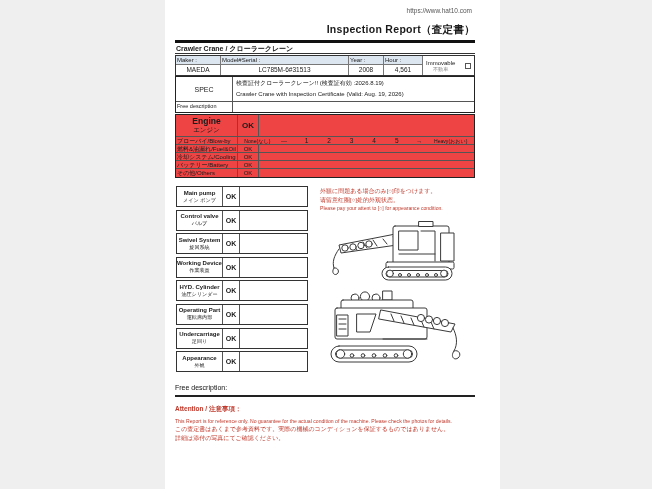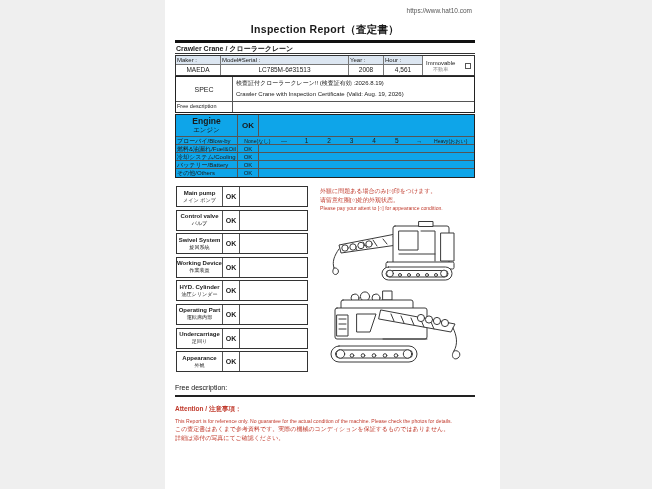--- a/index.html
+++ b/index.html
@@ -10,21 +10,21 @@
     position:relative; overflow:hidden;
   }
   .stage { position:absolute; inset:0; background:#efefef; }
   .page {
     position:absolute; left:165px; top:0; width:335px; height:489px;
     background:#fff;
   }
   .abs { position:absolute; }
 
   .url { top:7px; right:28px; font-size:6.5px; color:#555; }
-  .title { top:23px; left:10px; width:300px; text-align:center; font-size:10.5px; font-weight:bold; letter-spacing:.3px; }
+  .title { top:23px; left:10px; width:300px; text-align:right; font-size:10.5px; font-weight:bold; letter-spacing:.3px; }
   .rule-thick { top:40px; left:10px; width:300px; height:2.5px; background:#111; }
   .machine-heading { top:44px; left:11px; font-size:7px; font-weight:bold; }
   .rule-thin { top:53px; left:10px; width:300px; height:1px; background:#333; }
 
   
   .info-table { top:55px; left:10px; width:300px; display:grid;
     grid-template-columns:45px 128px 35px 39px 1fr;
     grid-template-rows:9px 10px; border:1px solid #333; background:#fff; }
   .cell { overflow:hidden; }
   .hcell { background:#dce6f1; font-size:6px; line-height:8px; padding-left:1px; color:#222;
@@ -43,21 +43,21 @@
   .spec-label { border-right:1px solid #555; border-bottom:1px solid #555; display:flex; align-items:center; justify-content:center; font-size:7px; }
   .spec-body { border-bottom:1px solid #555; padding:1px 3px; }
   .spec-line { font-size:6px; line-height:11px; white-space:nowrap; }
   .fd-label { border-right:1px solid #555; font-size:5.5px; line-height:9px; padding-left:1px; white-space:nowrap; }
   .fd-value { font-size:6px; }
 
   
   .engine-table { top:114px; left:10px; width:300px; display:grid;
     grid-template-columns:62px 21px 1fr;
     grid-template-rows:22px 8px 8px 8px 8px 8px;
-    border:1.5px solid #222; background:#0ea5e9; }
+    border:1.5px solid #222; background:#ef4444; }
   .e-b { border-bottom:1px solid #555; }
   .e-r { border-right:1px solid #555; }
   .engine-name { text-align:center; padding-top:2px; }
   .engine-name .en { font-size:8.5px; font-weight:bold; line-height:9px; }
   .engine-name .jp { font-size:6.5px; line-height:8px; }
   .ok-big { display:flex; align-items:center; justify-content:center; font-size:8px; font-weight:bold; }
   .e-label { font-size:6px; line-height:8px; padding-left:1px; white-space:nowrap; transform-origin:left center; }
   .ok-small { font-size:6px; line-height:8px; text-align:center; }
   .blowby-rest { grid-column:2/4; display:flex; align-items:center; font-size:6px; line-height:8px; padding:0 4px; }
   .blowby-rest .seg { flex:1; text-align:center; }

